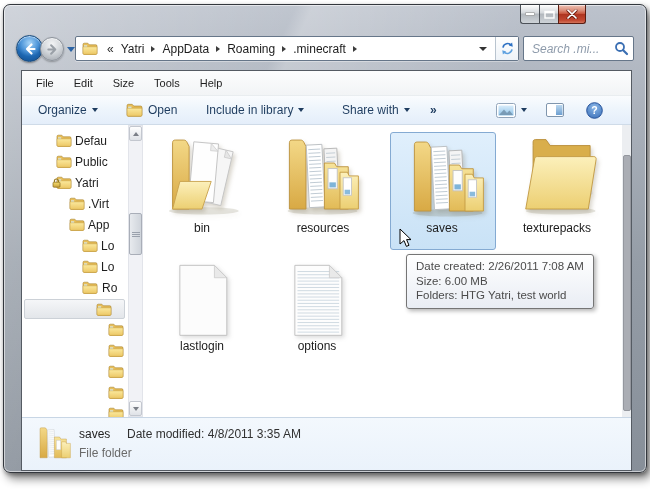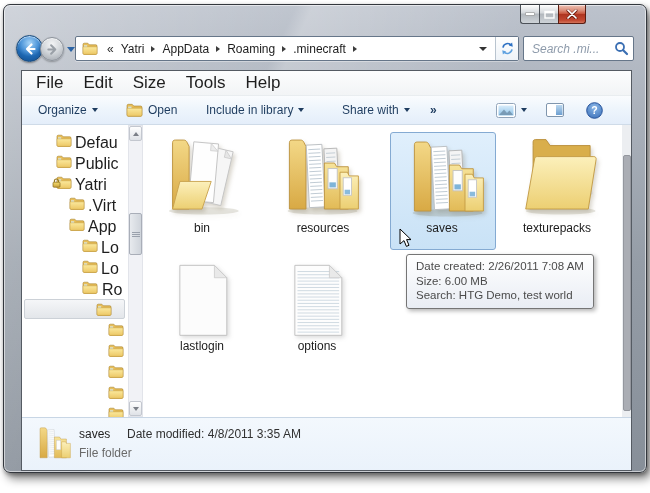--- a/index.html
+++ b/index.html
@@ -56,36 +56,36 @@
             font-size:12px; color:#333; background:transparent; }
   .search input::placeholder { color:#8e9bab; font-style:italic; }
 
   
   .client { position:absolute; left:17px; top:65px; width:611px; height:401px;
             background:#fff; border:1px solid #555b63; overflow:hidden; }
 
   .menubar { position:absolute; left:0; top:0; width:100%; height:25px;
              background:linear-gradient(#fcfdfd,#f2f4f6); border-bottom:1px solid #e9edf0;
              display:flex; align-items:center; padding-left:4px; }
-  .menu-item { font-size:17px; color:#1e1e1e; padding:0 10px; line-height:24px; cursor:default; }
+  .menu-item { font-size:11px; color:#1e1e1e; padding:0 10px; line-height:24px; cursor:default; }
 
   .toolbar { position:absolute; left:0; top:25px; width:100%; height:29px;
              background:linear-gradient(180deg,#fafcfe 0%,#eef5fc 45%,#e4eefa 100%);
              border-bottom:1px solid #cfdbe8; }
   .tbtn { position:absolute; top:0; height:28px; display:flex; align-items:center; gap:5px;
           font-size:12px; color:#1e3c5f; padding:0 6px; border-radius:2px; cursor:default; white-space:nowrap; }
   .tdrop { width:0;height:0;border-left:3.5px solid transparent;border-right:3.5px solid transparent;
           border-top:4px solid #1e3c5f; }
 
   
   .sidebar { position:absolute; left:0; top:54px; width:127px; height:292px; background:#fff; overflow:hidden; }
   .tree-row { position:absolute; left:2px; width:101px; height:20px; }
   .tree-row.sel { background:linear-gradient(#f5f6f8,#e3e6ea); border:1px solid #ccd1d7; border-radius:2px; }
   .tree-ic { position:absolute; top:2px; width:16px; height:15px; }
-  .tree-lb { position:absolute; top:3px; font-size:16px; color:#1e1e1e; white-space:nowrap; }
+  .tree-lb { position:absolute; top:3px; font-size:12px; color:#1e1e1e; white-space:nowrap; }
   .lockwrap { position:absolute; left:-4px; bottom:-2px; }
 
   .sb-scroll { position:absolute; left:106px; top:54px; width:15px; height:292px; background:#f1f2f6; border:1px solid #e2e4ea; }
   .sb-btn { position:absolute; left:0; width:13px; height:15px; background:linear-gradient(#fefefe,#dfe2e7);
             border:1px solid #c3c7cf; border-radius:2px; display:flex; align-items:center; justify-content:center; }
   .sb-up { top:0; } .sb-down { bottom:0; }
   .tri-up { width:0;height:0;border-left:3.5px solid transparent;border-right:3.5px solid transparent;border-bottom:4px solid #7b7f87; }
   .tri-dn { width:0;height:0;border-left:3.5px solid transparent;border-right:3.5px solid transparent;border-top:4px solid #7b7f87; }
   .sb-thumb { position:absolute; left:0; top:87px; width:13px; height:42px;
             background:linear-gradient(90deg,#e7eaee,#cfd4db); border:1px solid #a9aeb8; border-radius:2px; }
@@ -419,21 +419,21 @@
           </div>
         <div class="sb-btn sb-down">
             <span class="tri-dn"></span>
           </div>
       </div>
 
       <div class="filepane" id="filepane">
         <div class="tooltip">
           <div>Date created: 2/26/2011 7:08 AM</div>
           <div>Size: 6.00 MB</div>
-          <div>Search: HTG Demo, test world</div>
+          <div>Folders: HTG Yatri, test world</div>
         </div>
         <div class="cursor">
           <svg width="14" height="20" viewBox="0 0 14 20">
             <path d="M1 1 L1 16 L5 12.6 L7.4 18.4 L10 17.3 L7.6 11.6 L12 11.6 Z" fill="#fff" stroke="#000" stroke-width="1"></path>
           </svg>
         </div>
       <div class="bigic" style="left: 5px; top: 8px;">
             <span><svg width="92" height="84" viewBox="0 0 100 90">
   <ellipse cx="52" cy="84" rx="38" ry="4" fill="rgba(90,80,40,0.15)"></ellipse>
   <path d="M18 10 C18 8 19 7 21 7 L30 7 C32 7 33.2 8 34 10 L36 14 L36 82 L18 82 Z" fill="url(#gSlab)" stroke="#bc933f" stroke-width="1"></path>

